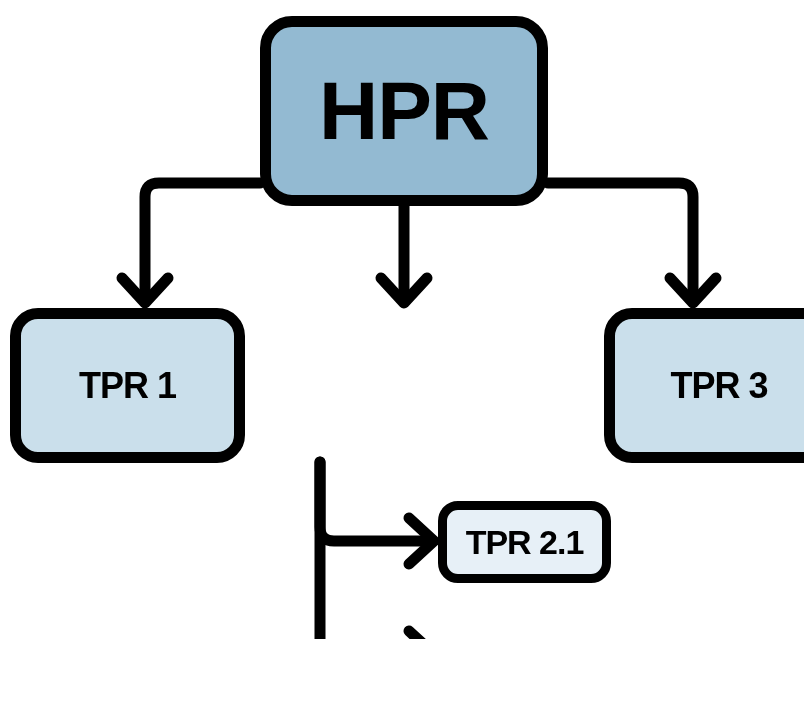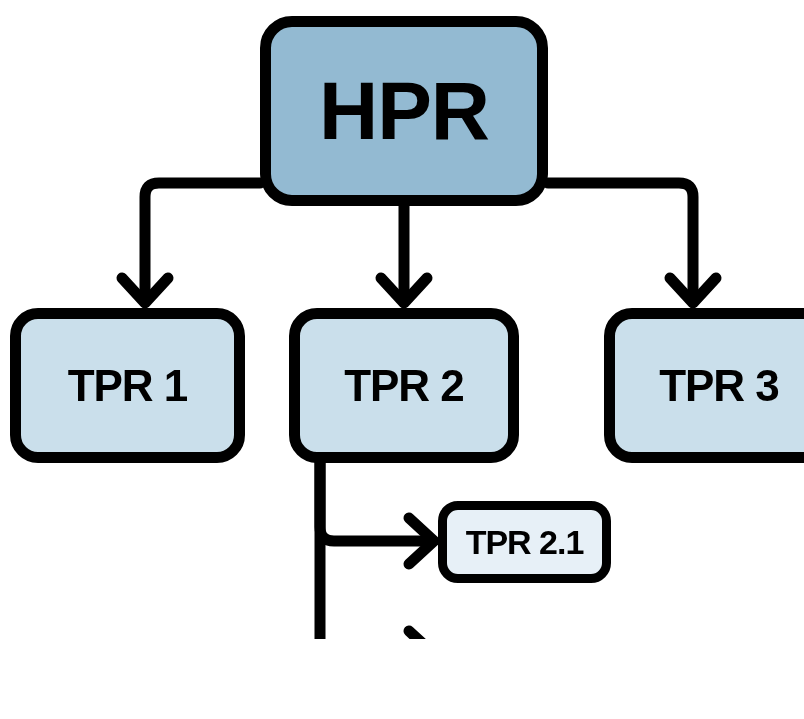--- a/index.html
+++ b/index.html
@@ -46,21 +46,21 @@
     left: 260px; top: 16px;
     width: 288px; height: 190px;
     border-radius: 32px;
     font-size: 82px;
     background: #93bad2;
   }
   .node-mid {
     top: 308px;
     height: 155px;
     border-radius: 28px;
-    font-size: 44px;
+    font-size: 36px;
     background: #cadfeb;
     align-items: center;
   }
   .node-tpr1 { left: 10px;  width: 235px; }
   .node-tpr2 { left: 289px; width: 230px; }
   .node-tpr3 { left: 562px; width: 230px; margin-left: 42px; }
   .node-leaf {
     left: 438px;
     width: 173px; height: 82px;
     border: 9px solid #000000;
@@ -96,23 +96,20 @@
   </svg>
 
   <div class="node node-root" style="background: rgb(147, 186, 210);">
     <span class="node-label">HPR</span>
   </div>
 
   <div class="node node-mid node-tpr1" style="background: rgb(202, 223, 235);">
     <span class="node-label">TPR 1</span>
   </div>
 
-  <div class="node node-mid node-tpr2" style="background: rgb(202, 223, 235);">
-    <span class="node-label">TPR 2</span>
-  </div>
 
   <div class="node node-mid node-tpr3" style="background: rgb(202, 223, 235);">
     <span class="node-label">TPR 3</span>
   </div>
 
   <div class="node node-leaf node-tpr21" style="background: rgb(231, 240, 247);">
     <span class="node-label">TPR 2.1</span>
   </div>
 
 

